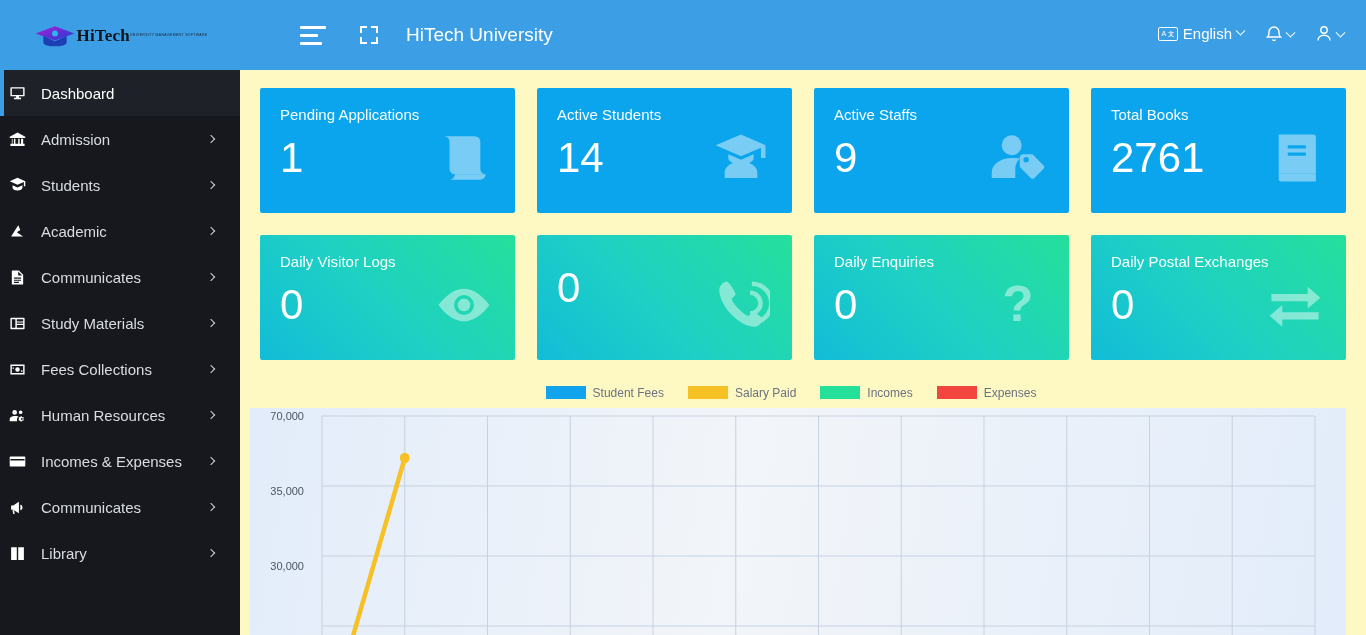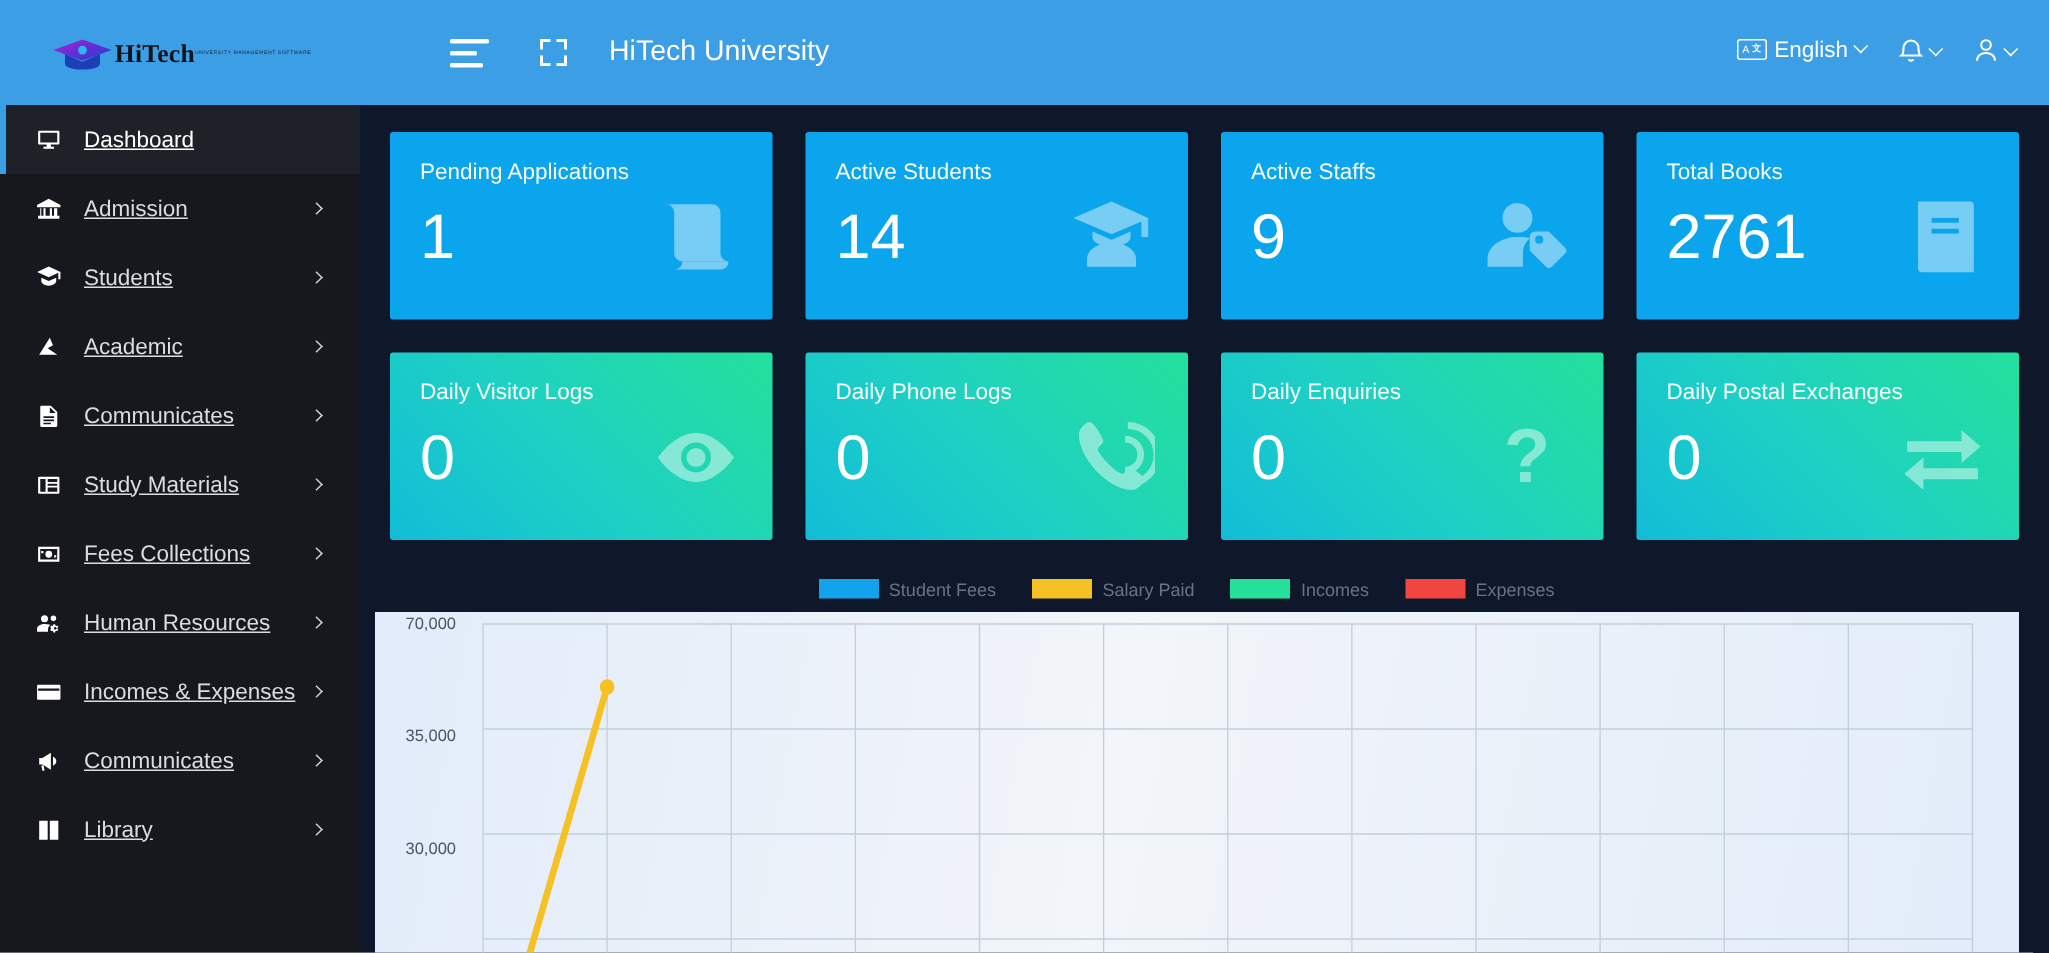--- a/index.html
+++ b/index.html
@@ -74,22 +74,22 @@
 
   
   #sidebar {
     position: absolute; top: 70px; left: 0;
     width: 240px; height: 565px;
     background: #16181d;
     overflow: hidden;
   }
   .nav-item {
     height: 46px; display: flex; align-items: center;
-    padding-left: 24px; color: #d9dde3; font-size: 15px;
-    cursor: pointer; position: relative; text-decoration: underline;
+    padding-left: 9px; color: #d9dde3; font-size: 15px;
+    cursor: pointer; position: relative;
   }
   .nav-item.active { background: #1e2228; color: #ffffff; }
   .nav-item.active::before {
     content: ""; position: absolute; left: 0; top: 0; bottom: 0;
     width: 4px; background: #3c9ee5;
   }
   .nav-icon {
     width: 26px; display: flex; align-items: center; justify-content: flex-start;
     color: #ffffff; flex: 0 0 26px;
   }
@@ -99,21 +99,21 @@
     margin-left: auto; margin-right: 26px;
     width: 6px; height: 6px;
     border-right: 1.7px solid #cfd4da; border-top: 1.7px solid #cfd4da;
     transform: rotate(45deg);
   }
 
   
   #main {
     position: absolute; top: 70px; left: 240px;
     width: 1126px; height: 565px;
-    background: #0f172a;
+    background: #fef9c3;
     overflow: hidden;
   }
   #cards {
     padding: 18px 20px 0 20px;
   }
   .card-row { display: flex; gap: 22px; margin-bottom: 22px; }
   .card {
     flex: 1; height: 125px; border-radius: 2px;
     position: relative; padding: 18px 20px;
     color: #ffffff; overflow: hidden;
@@ -369,21 +369,20 @@
     <div class="card-row">
         <div class="card teal">
           <div class="card-title">Daily Visitor Logs</div>
           <div class="card-value">0</div>
           <div class="card-icon"><svg viewBox="0 0 64 64">
               <path d="M32 14C16 14 4 32 4 32s12 18 28 18 28-18 28-18-12-18-28-18zm0 29a11 11 0 1 1 0-22 11 11 0 0 1 0 22z"></path>
               <circle cx="32" cy="32" r="7"></circle>
             </svg></div>
         </div>
         <div class="card teal">
-          <div class="card-title">Daily Phone Logs</div>
           <div class="card-value">0</div>
           <div class="card-icon"><svg viewBox="0 0 64 64">
               <path d="M16 6c-3 0-8 5-8 9 0 18 22 41 39 41 4 0 9-5 9-8 0-2-8-8-10-8s-4 4-6 4c-4 0-18-14-18-18 0-2 4-4 4-6s-7-14-10-14z"></path>
               <path d="M42 16a14 14 0 0 1 0 28v-5a9 9 0 0 0 0-18z"></path>
               <path d="M44 6a22 22 0 0 1 0 48v-5a17 17 0 0 0 0-38z"></path>
             </svg></div>
         </div>
         <div class="card teal">
           <div class="card-title">Daily Enquiries</div>
           <div class="card-value">0</div>

